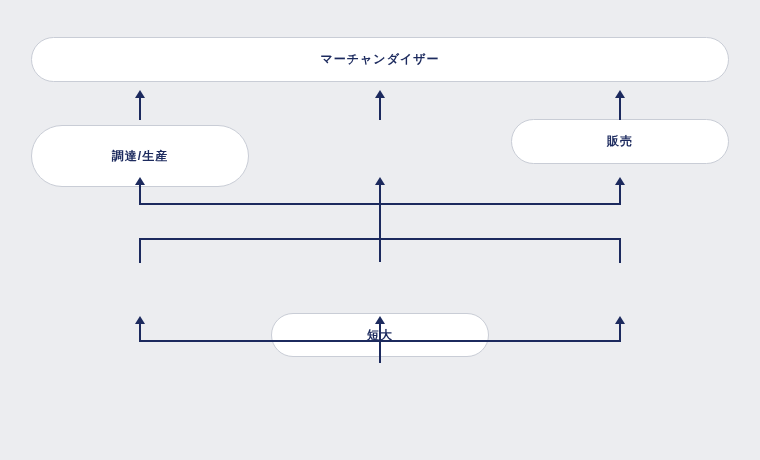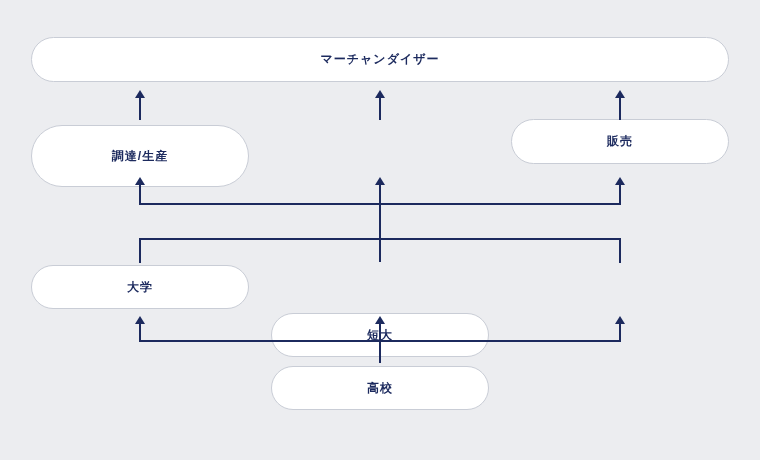--- a/index.html
+++ b/index.html
@@ -92,30 +92,24 @@
     <span>マーチャンダイザー</span>
   </div>
 
   <div class="node n-procurement">
     <span>調達/生産</span>
   </div>
   <div class="node n-sales">
     <span>販売</span>
   </div>
 
-  <div class="node n-university">
-    <span>大学</span>
-  </div>
   <div class="node n-juniorcollege">
     <span>短大</span>
   </div>
 
-  <div class="node n-highschool">
-    <span>高校</span>
-  </div>
 
   <div class="arrowhead-up a1-l-head"></div>
   <div class="vline a1-l-stem"></div>
   <div class="arrowhead-up a1-c-head"></div>
   <div class="vline a1-c-stem"></div>
   <div class="arrowhead-up a1-r-head"></div>
   <div class="vline a1-r-stem"></div>
 
   <div class="arrowhead-up a2-l-head"></div>
   <div class="vline a2-l-stem"></div>

